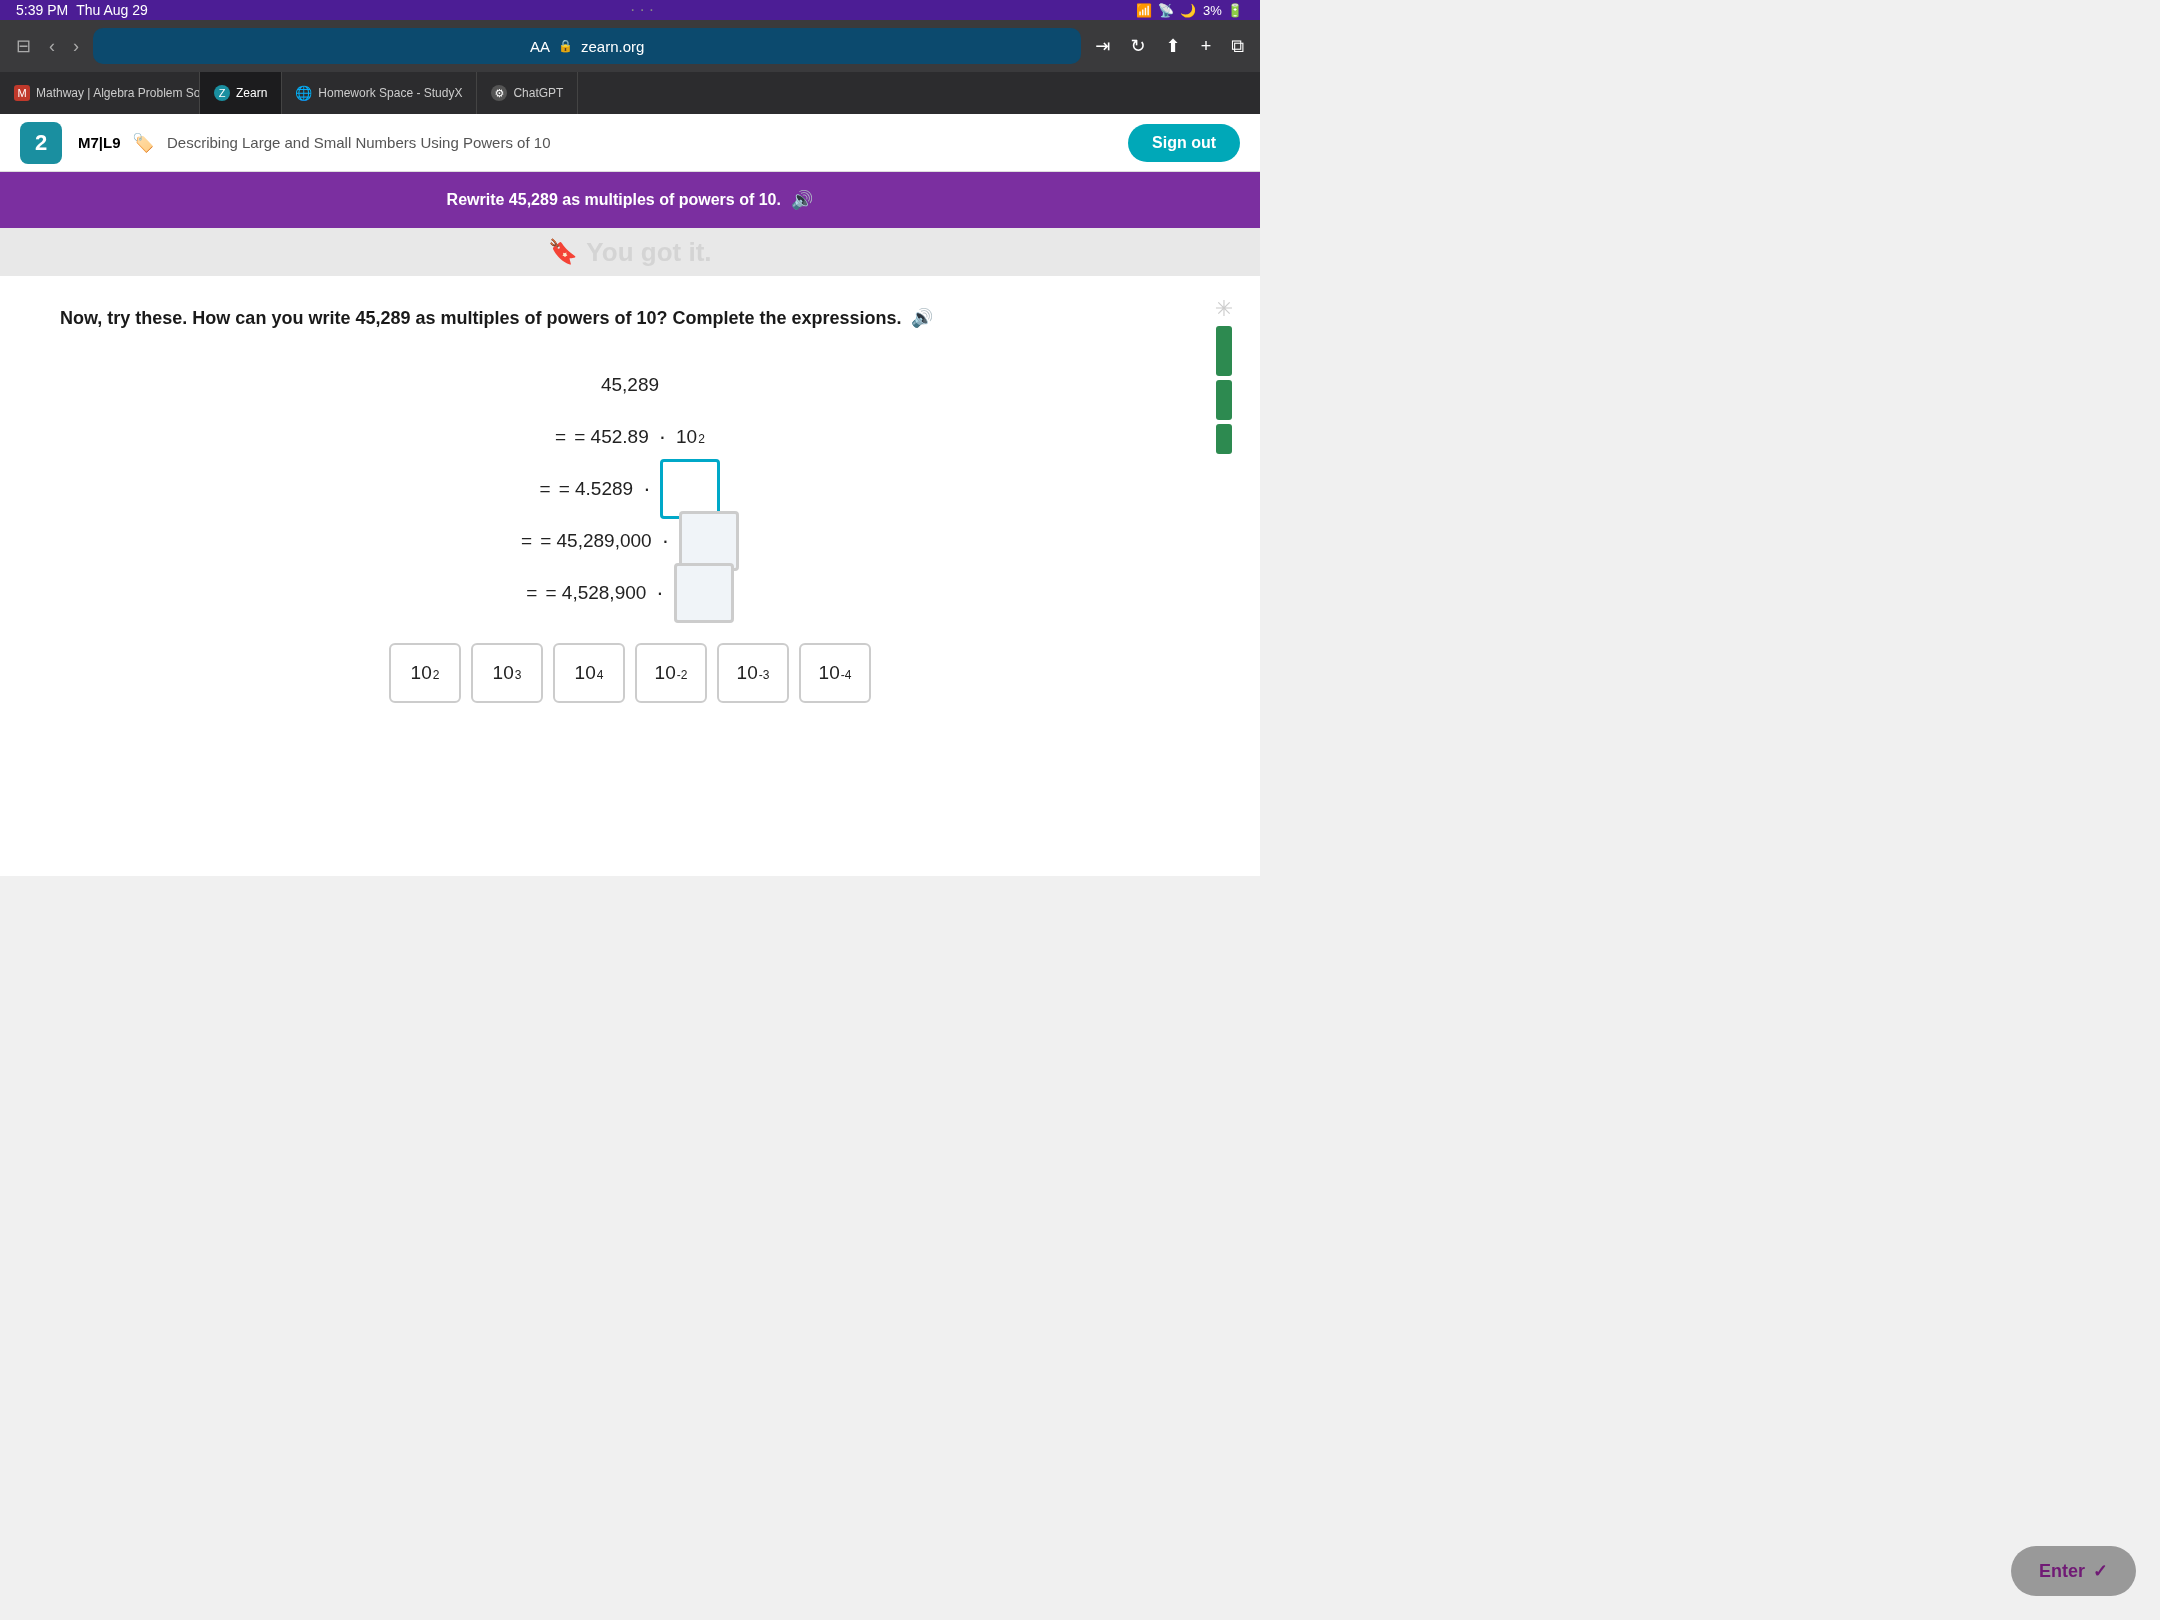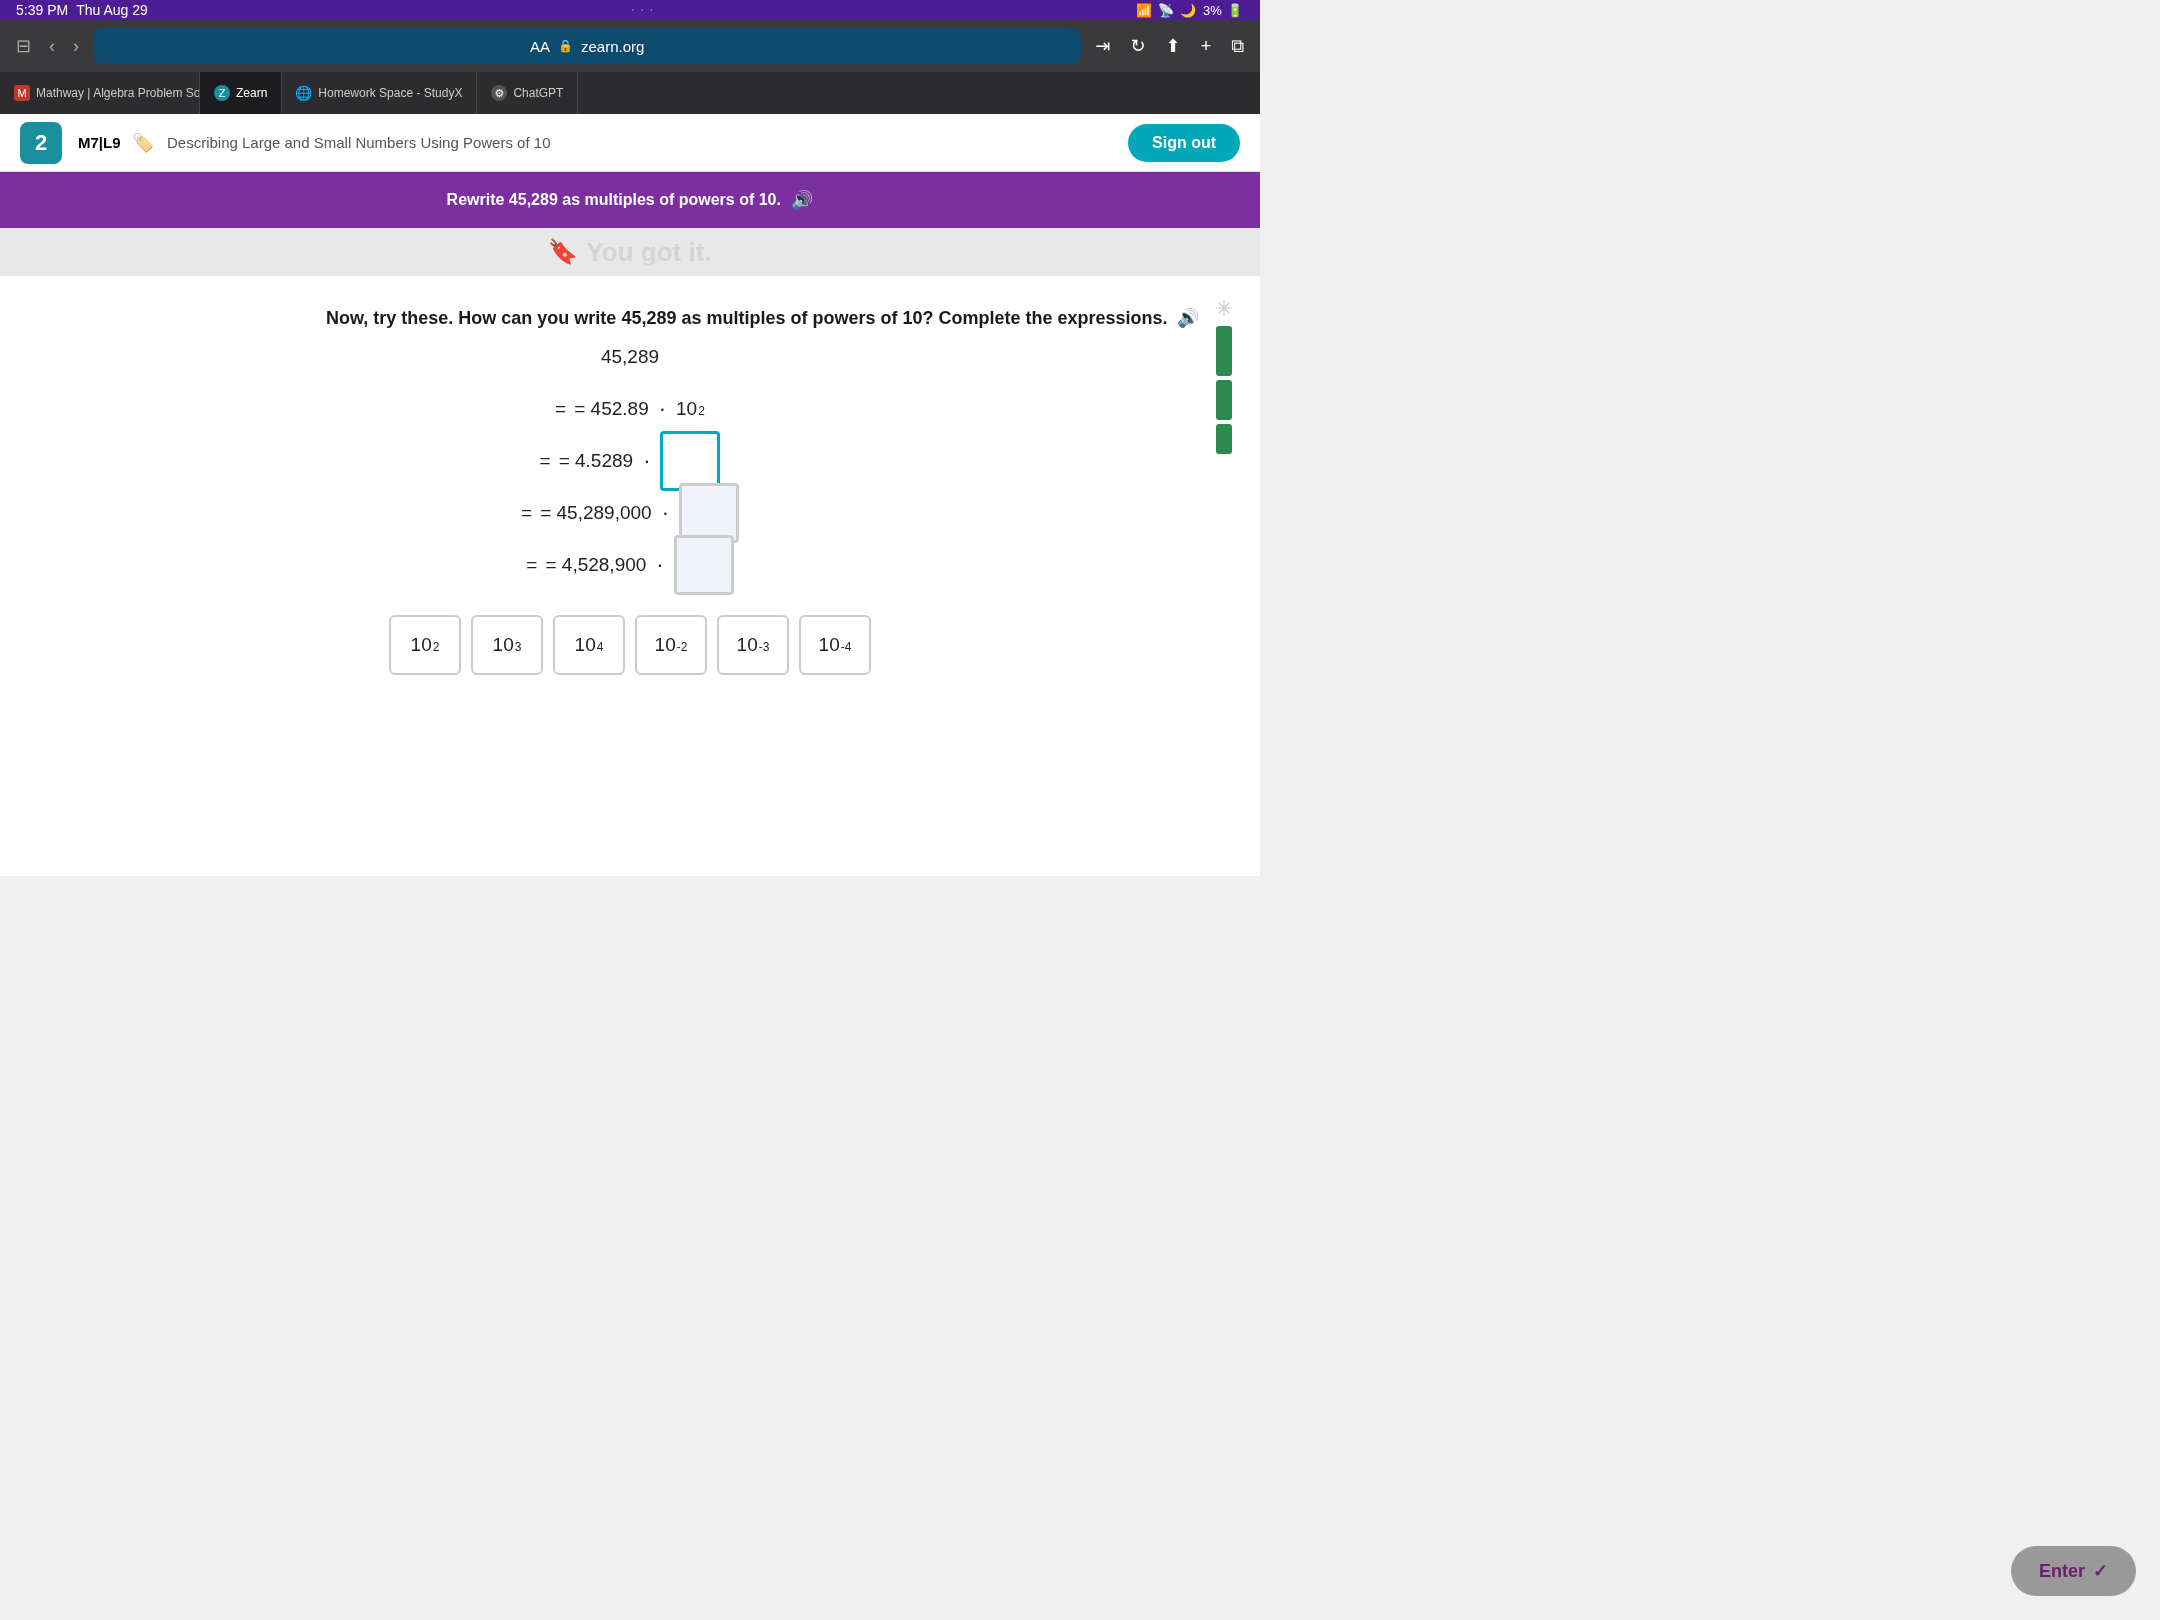--- a/index.html
+++ b/index.html
@@ -149,22 +149,23 @@
     .main-content {
       background: white;
       padding: 30px 60px 20px 60px;
       position: relative;
       min-height: 600px;
     }
 
     .instruction-text {
       font-size: 18px;
       font-weight: 700;
-      text-align: right;
+      text-align: left;
       color: #1a1a1a;
+      margin-bottom: 28px;
       line-height: 1.4;
     }
 
     
     .math-block {
       display: flex;
       flex-direction: column;
       align-items: center;
       gap: 0px;
       margin-bottom: 24px;

